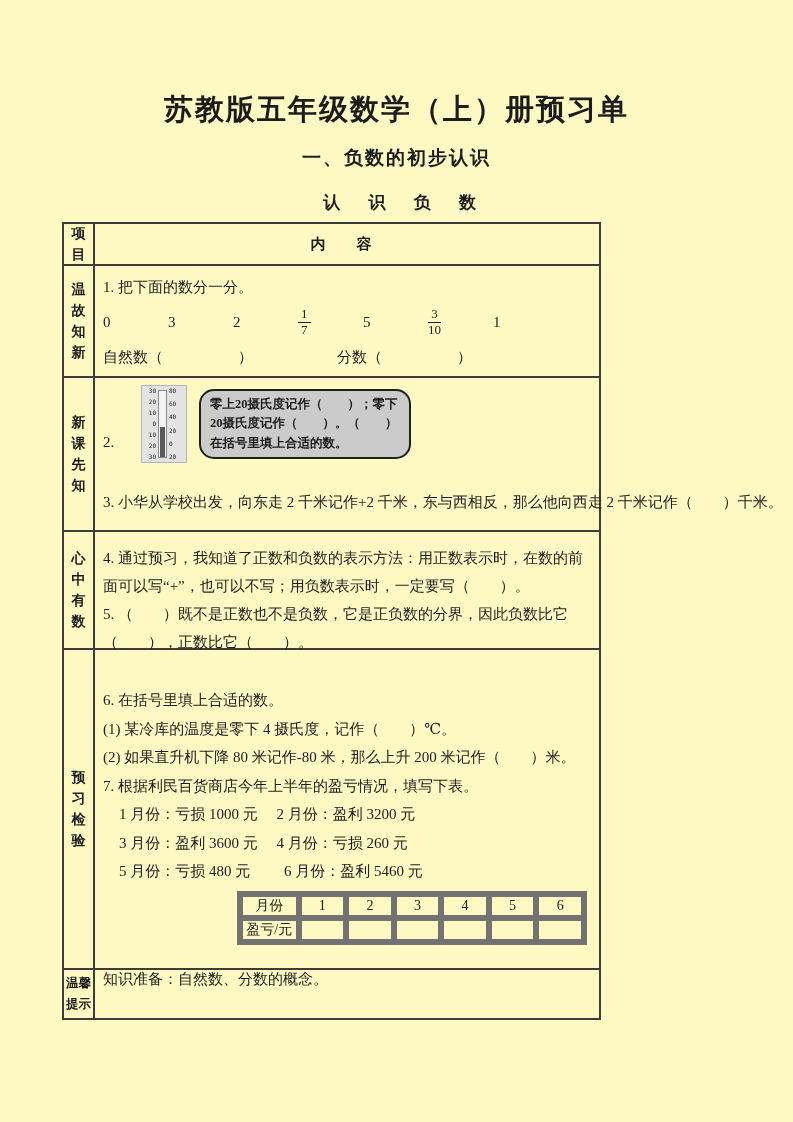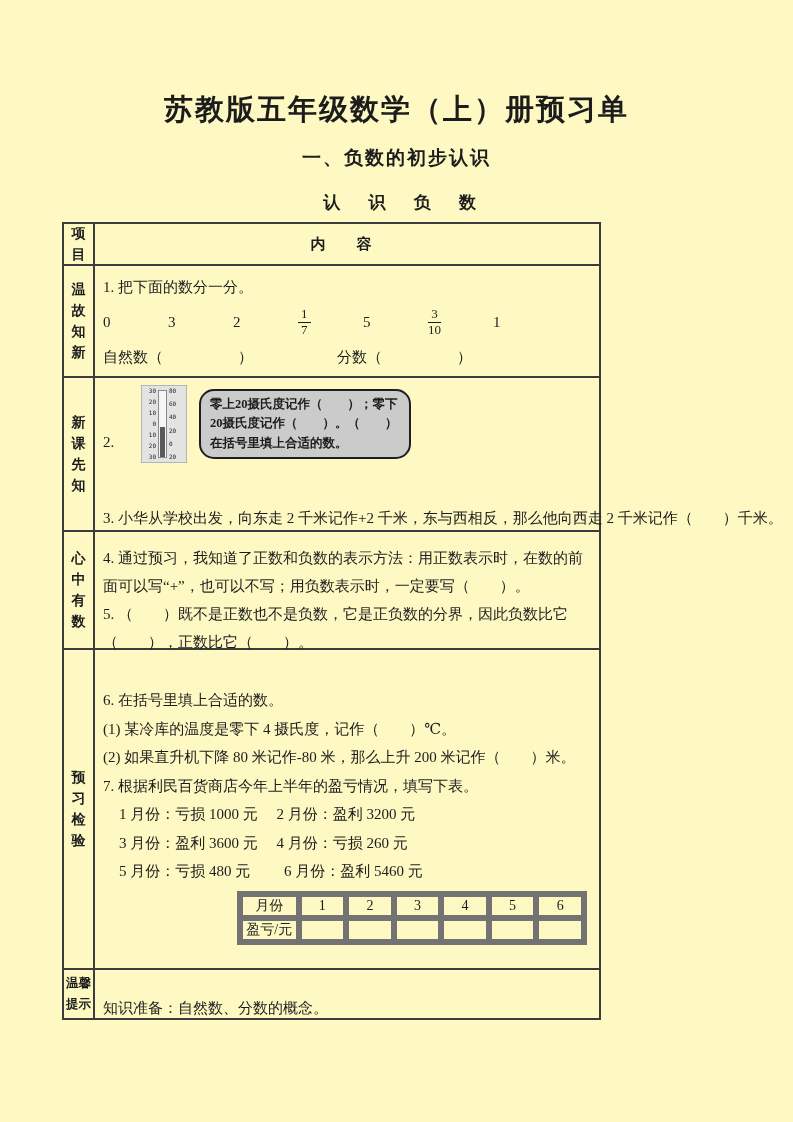--- a/index.html
+++ b/index.html
@@ -54,36 +54,36 @@
     font-size:6px; line-height:1; color:#222; width:12px; text-align:right;
     font-family:"DejaVu Sans Mono",monospace; }
   .th-scale.right { text-align:left; }
   .th-tube { width:9px; margin:2px 2px; border:1px solid #8a8a8a;
     background:#f5f5f5; position:relative; }
   .th-mercury { position:absolute; bottom:0; left:1px; right:1px; height:46%;
     background:#5a5a5a; }
   .bubble { position:absolute; left:104px; top:11px; width:212px;
     background:#cbcbcb; border:2px solid #1f1f1f; border-radius:15px;
     padding:4px 9px; font-size:12.5px; font-weight:bold; line-height:1.55; }
-  .q3-line { position:absolute; left:8px; top:112px; white-space:nowrap;
+  .q3-line { position:absolute; left:8px; top:96px; white-space:nowrap;
     line-height:26px; }
 
   .row-understand p { margin:0; line-height:28px; }
   .row-understand p:first-child { margin-top:12px; }
 
   .row-check p { margin:0; line-height:28.5px; }
   .row-check .first { margin-top:36px; }
   .indent { padding-left:16px; }
   .mtab { border-collapse:collapse; margin:5px 0 0 134px; }
   .mtab td { border:6px solid #737373; height:24px; text-align:center;
     font-size:14px; padding:0; }
   .mtab td.c0 { width:60px; }
   .mtab td.cn { width:49px; }
 
-  .row-tip .content-cell { display:flex; align-items:flex-end;padding-left:8px; }
+  .row-tip .content-cell { display:flex; align-items:flex-start;padding-left:8px; }
 </style>
 </head>
 <body>
 
 <div class="page">
 
   <h1 class="doc-title">苏教版五年级数学（上）册预习单</h1>
   <h2 class="unit-title">一、负数的初步认识</h2>
   <h3 class="lesson-title">认 识 负 数</h3>
 

